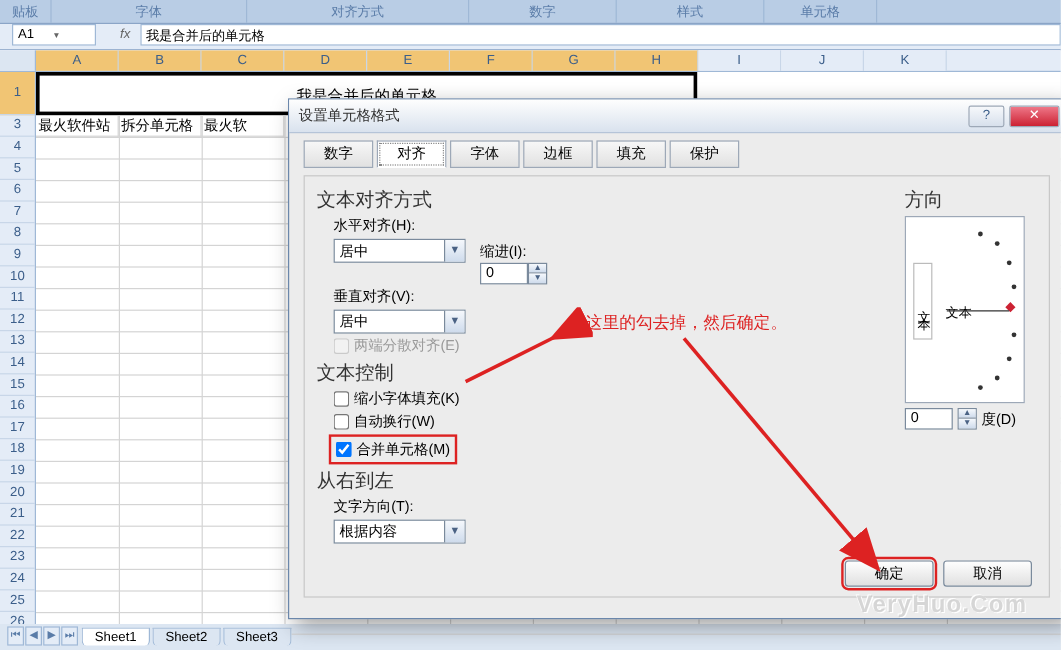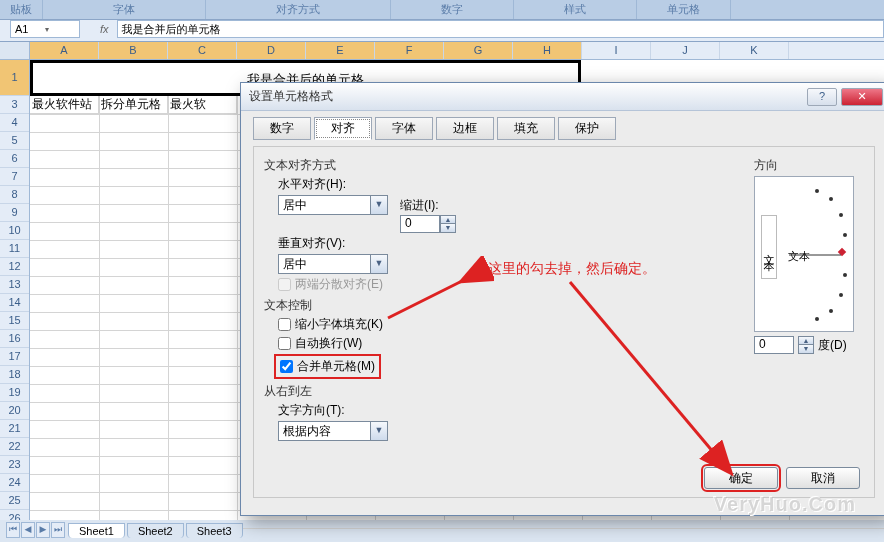--- a/index.html
+++ b/index.html
@@ -37,21 +37,21 @@
 .titlebar{height:28px;background:linear-gradient(#fefefe,#d9e2ee);display:flex;align-items:center;padding-left:8px;border-bottom:1px solid #b5c4d8}
 .titlebar span{font-size:12px;color:#333;flex:1}
 .tbtn{width:30px;height:18px;margin-right:4px;border:1px solid #9da8b7;border-radius:2px;font-size:11px;text-align:center;line-height:15px}
 .tbtn.help{background:linear-gradient(#f6f8fb,#d7e0ec);color:#3b5e8a}
 .tbtn.close{background:linear-gradient(#e78,#c23);color:#fff;width:42px}
 .dlg-body{padding:6px 12px 8px 12px}
 .tabs{display:flex;gap:0;margin-bottom:6px}
 .dtab{padding:2px 16px;border:1px solid #9da8b7;background:linear-gradient(#f7f7f7,#e1e1e1);font-size:12px;margin-right:3px}
 .dtab.active{background:#fff;border-bottom:1px solid #fff;position:relative;z-index:2;outline:1px dotted #888;outline-offset:-3px}
 .panel{border:1px solid #c8c8c8;background:#ececec;padding:6px 10px 10px 10px;height:352px;position:relative}
-.grp-label{font-size:12px;color:#333;margin:4px 0 2px 0}
+.grp-label{font-size:16px;color:#333;margin:4px 0 2px 0}
 .indent{margin-left:14px}
 .row{display:flex;align-items:center;margin:2px 0}
 .lbl{font-size:12px;width:90px}
 .combo{width:110px;height:20px;border:1px solid #7a8a9c;background:#fff;display:flex;align-items:center}
 .combo span{flex:1;padding-left:4px;font-size:12px}
 .combo .ar{width:17px;height:18px;border-left:1px solid #7a8a9c;background:linear-gradient(#f5f8fc,#cedbec);text-align:center;font-size:9px;line-height:17px;color:#4a6284}
 .chk{display:flex;align-items:center;margin:2px 0 2px 14px}
 .chk input{margin-right:4px}
 .chk label{font-size:12px}
 .hl{border:2px solid #d22;padding:2px 4px;display:inline-flex;align-items:center}

